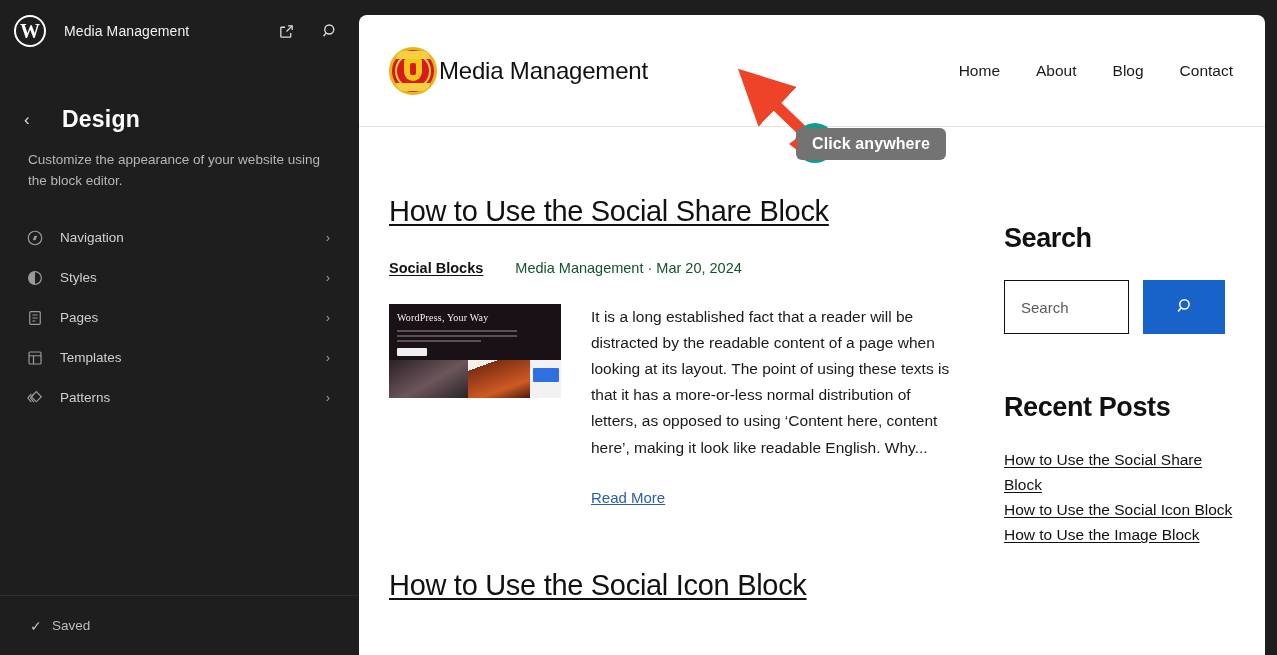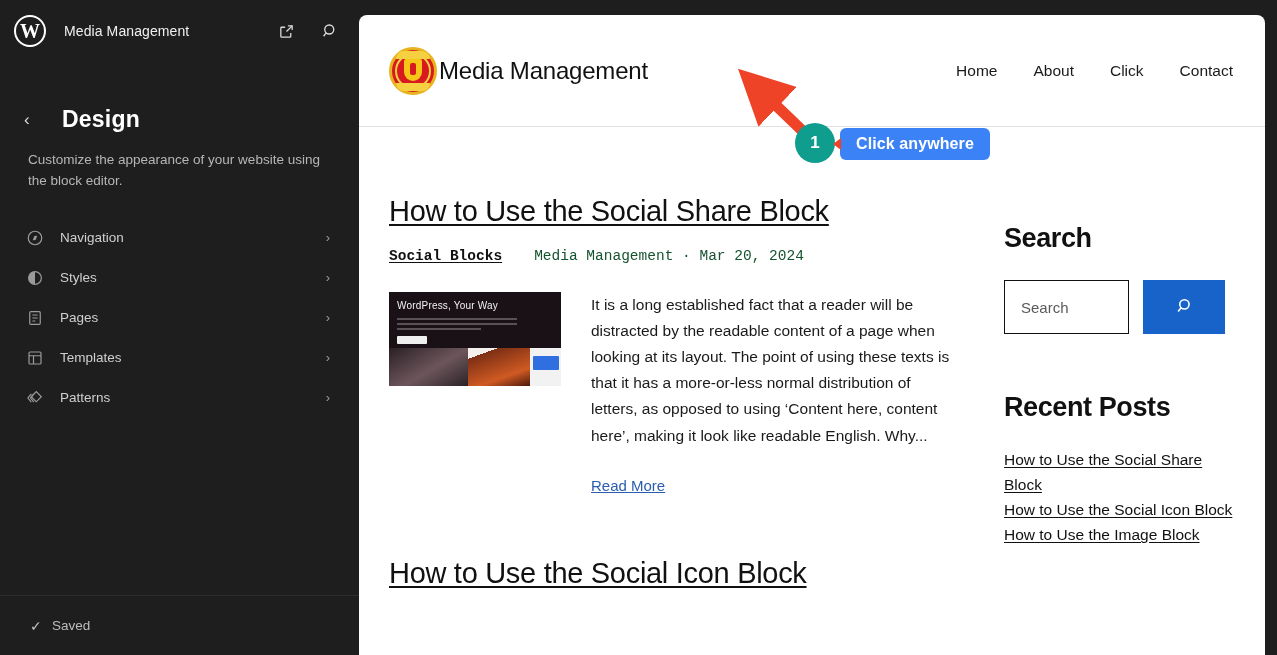--- a/index.html
+++ b/index.html
@@ -104,34 +104,34 @@
   .site-nav a { font-size: 15.5px; color: #1a1a1a; text-decoration: none; white-space: nowrap; }
 
   .site-body { display: flex; padding: 0 32px 0 30px; }
   .col-main { width: 572px; flex: 0 0 auto; padding-top: 68px; }
   .col-side { margin-left: 43px; flex: 1 1 auto; padding-top: 96px; }
 
   .post-title {
     font-size: 29px; font-weight: normal; color: #111; letter-spacing: -.3px;
     text-decoration: underline; text-underline-offset: 3px; cursor: pointer; line-height: 1.15;
   }
-  .post-meta { margin-top: 20px; display: flex; align-items: baseline; font-size: 14.5px; font-family: Liberation Mono, monospace; }
+  .post-meta { margin-top: 32px; display: flex; align-items: baseline; font-size: 14.5px; }
   .post-meta .cat {
     color: #111; font-weight: bold; text-decoration: underline; text-underline-offset: 2px;
     cursor: pointer;
   }
   .post-meta .rest { color: #14532d; margin-left: 32px; white-space: nowrap; }
 
   .post-body { margin-top: 28px; display: flex; }
   .thumb {
     width: 172px; height: 94px; flex: 0 0 auto; background: #1a1116; overflow: hidden;
     position: relative;
   }
   .thumb .t-title {
-    position: absolute; left: 8px; top: 8px; font-family: Liberation Sans, sans-serif;
+    position: absolute; left: 8px; top: 8px; font-family: Liberation Serif, serif;
     font-size: 10px; color: #f2f2f2; letter-spacing: .2px;
   }
   .thumb .t-lines { position: absolute; left: 8px; top: 26px; width: 120px; }
   .thumb .t-lines i { display: block; height: 2px; background: #5b5057; margin-bottom: 3px; }
   .thumb .t-btn {
     position: absolute; left: 8px; top: 44px; width: 30px; height: 8px;
     background: #efefef; border-radius: 1px;
   }
   .thumb .t-tiles { position: absolute; left: 0; bottom: 0; width: 100%; height: 38px; display: flex; }
   .thumb .t-tiles span { display: block; height: 100%; }
@@ -177,22 +177,22 @@
 
   
   #annotation { position: absolute; left: 0; top: 0; width: 1277px; height: 655px; pointer-events: none; }
   .ann-badge {
     position: absolute; left: 795px; top: 123px; width: 40px; height: 40px;
     border-radius: 50%; background: #0f9e8e; color: #fff;
     display: flex; align-items: center; justify-content: center;
     font-size: 17px; font-weight: bold; pointer-events: auto;
   }
   .ann-tip {
-    position: absolute; left: 840px; top: 128px; height: 31px;
-    background: #3b82f6; color: #fff; border-radius: 6px;
+    position: absolute; left: 796px; top: 128px; height: 31px;
+    background: #737373; color: #fff; border-radius: 6px;
     display: flex; align-items: center; padding: 16px 16px;
     font-size: 16px; font-weight: bold; letter-spacing: .1px; white-space: nowrap;
     pointer-events: auto;
   }
   .ann-tip::before {
     content: ""; position: absolute; left: -7px; top: 10px;
     border-top: 6px solid transparent; border-bottom: 6px solid transparent;
     border-right: 8px solid #ef4328;
   }
 </style>
@@ -305,21 +305,21 @@
           <div class="band-top"></div>
           <div class="band-bot"></div>
           <div class="shield"></div>
           <div class="devil"></div>
         </div>
         <div class="brand-name">Media Management</div>
       </div>
       <div class="site-nav">
         <a href="#">Home</a>
         <a href="#">About</a>
-        <a href="#">Click</a>
+        <a href="#">Blog</a>
         <a href="#">Contact</a>
       </div>
     </div>
 
     <div class="site-body">
 
       <div class="col-main">
 
         <div>
           <div class="post-title">How to Use the Social Share Block</div>

